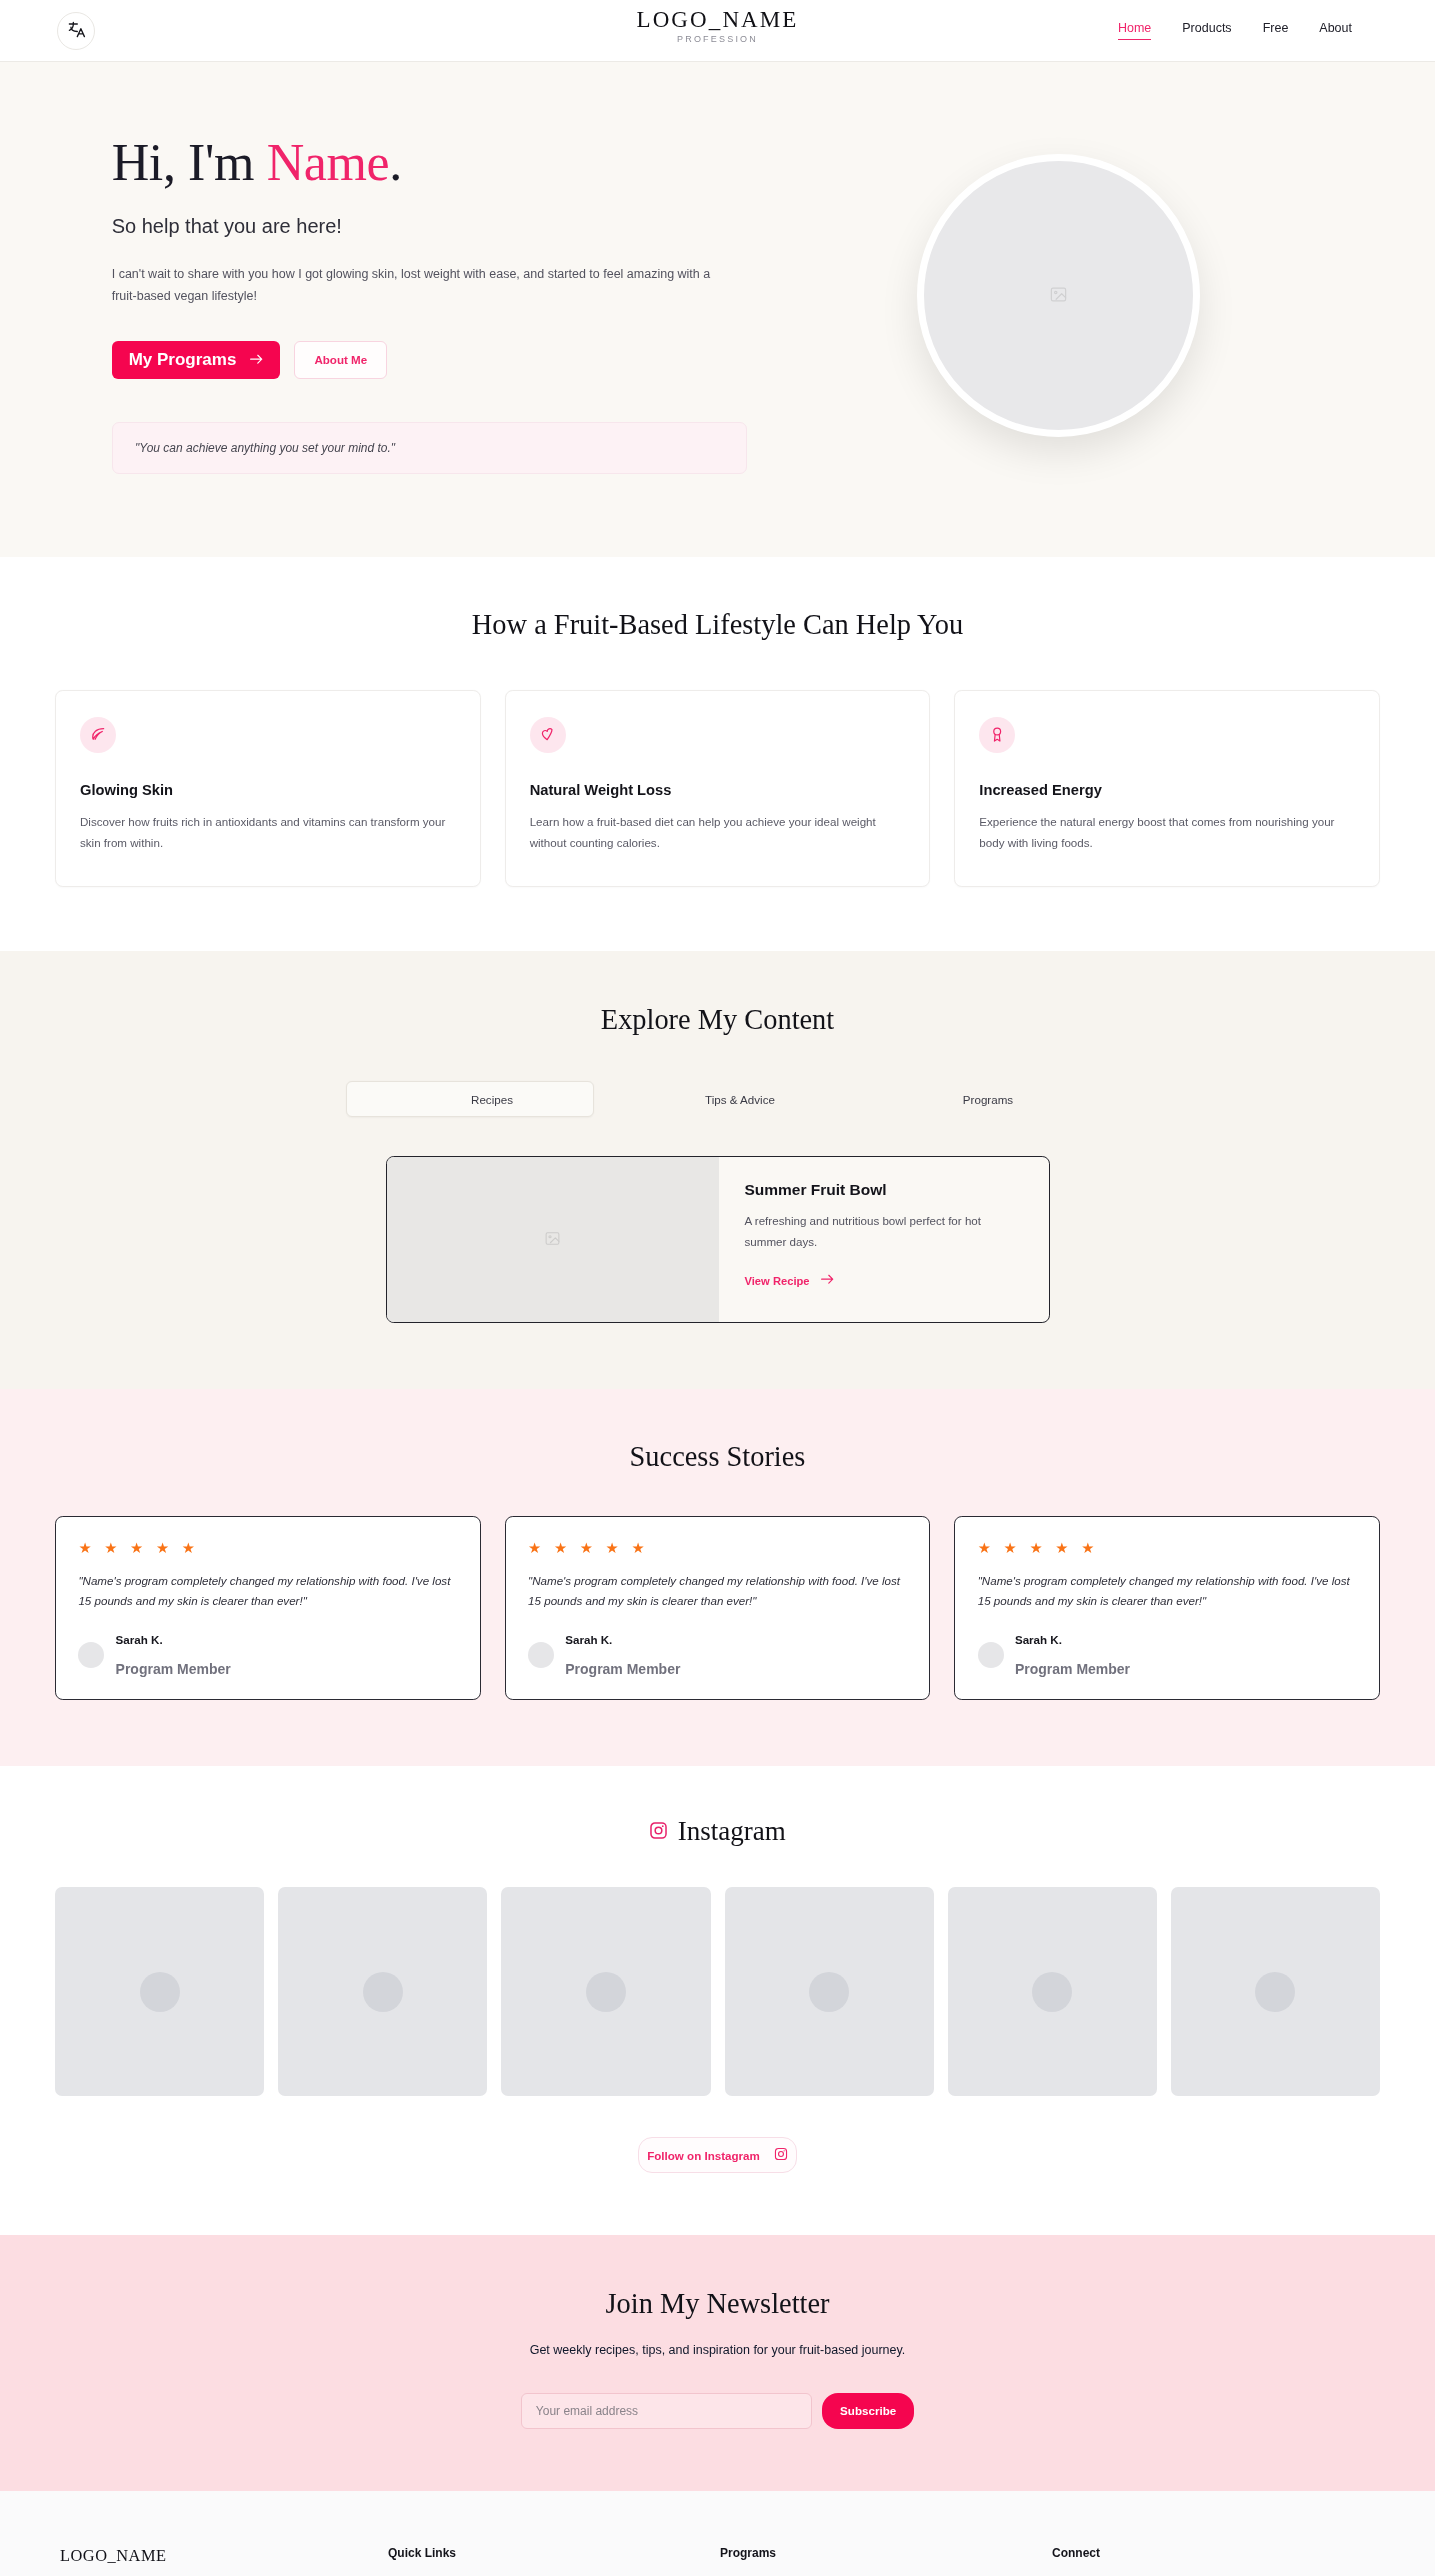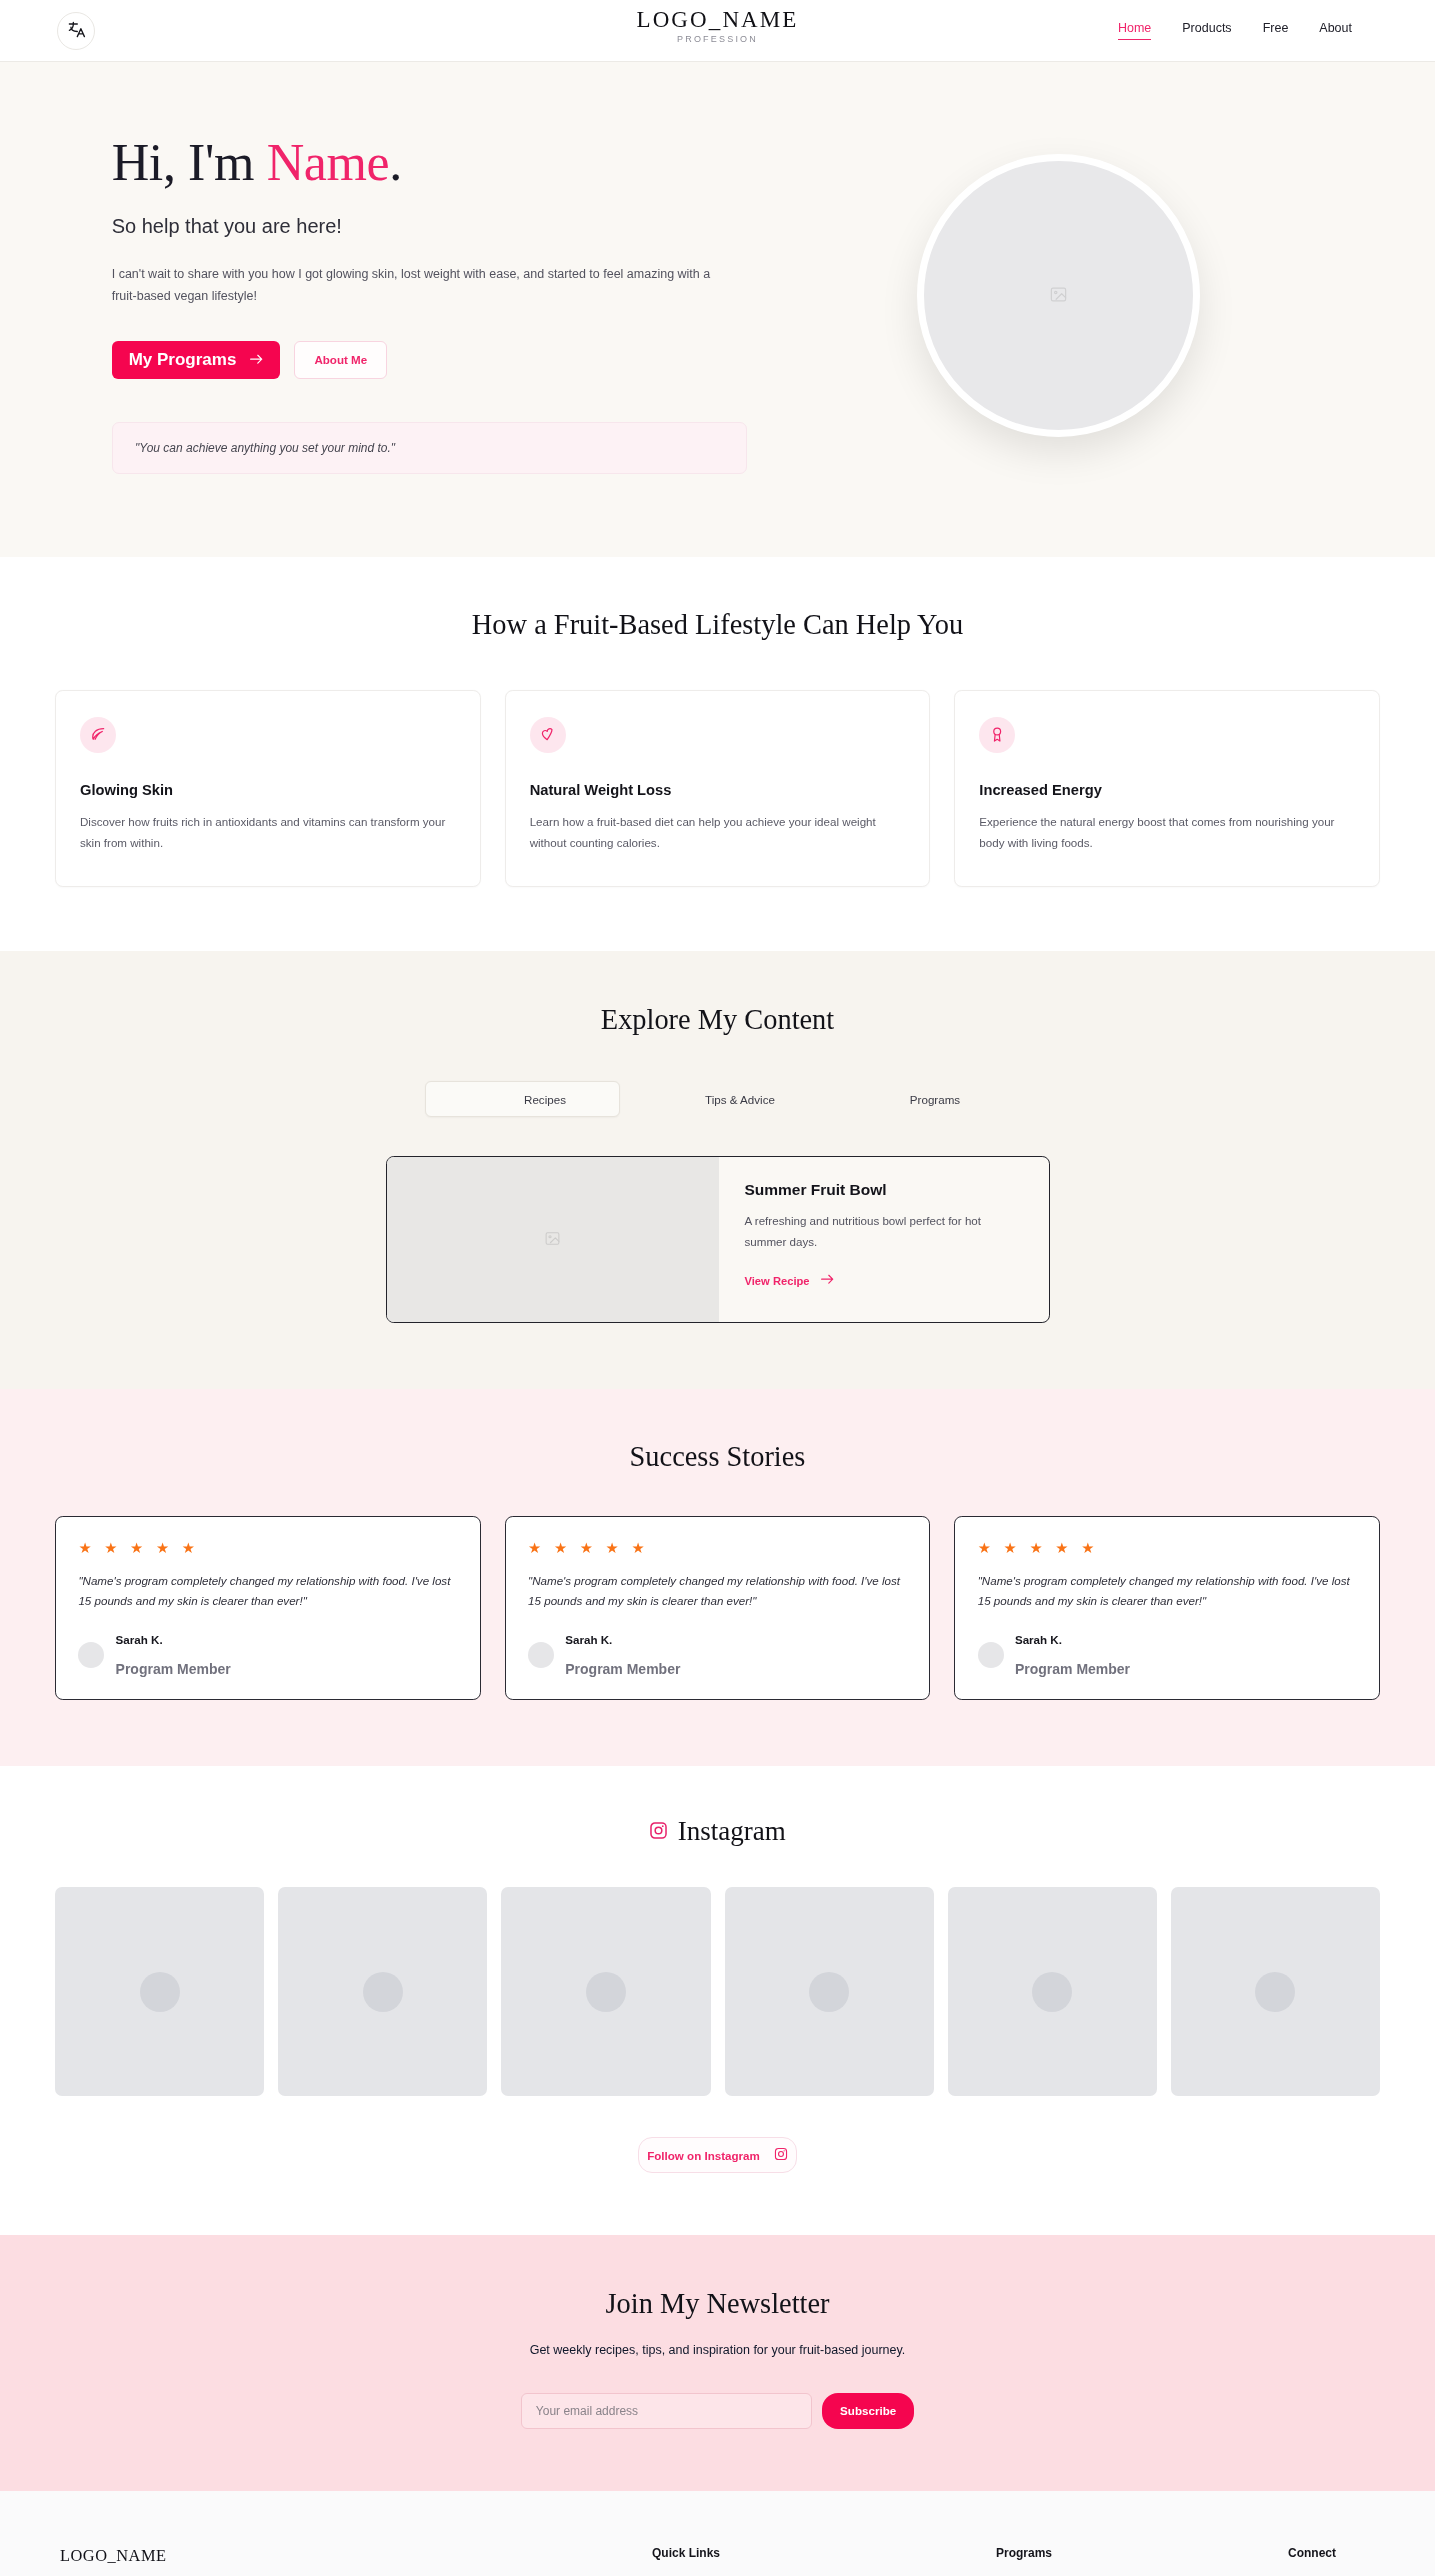--- a/index.html
+++ b/index.html
@@ -208,21 +208,21 @@
 
   
   .explore { background: #f7f4ef; padding: 53px 0 66px 0; }
   .tabs {
     display: flex;
     justify-content: center;
     margin-top: 45px;
     gap: 0;
   }
   .tab {
-    width: 195px;
+    width: 248px;
     height: 36px;
     display: flex; align-items: center; justify-content: center;
     font-size: 11.6px;
     color: #3a3a45;
     cursor: pointer;
     background: transparent;
     border: none;
     font-family: inherit;
     padding-left: 45px;
   }
@@ -359,21 +359,21 @@
   .f-brand { width: 328px; }
   .f-logo {
     font-family: "Liberation Serif", serif;
     font-size: 16.4px;
     letter-spacing: 0.5px;
     color: #111118;
   }
   .f-desc { font-size: 11.6px; color: #646470; margin-top: 22.4px; }
   .f-col { width: 332px; }
   .f-col-last { width: 284px; }
-  .f-h { font-size: 12px; font-weight: 700; color: #14141b; text-align: right; }
+  .f-h { font-size: 12px; font-weight: 700; color: #14141b; }
   .f-links { margin-top: 21px; display: flex; flex-direction: column; gap: 14px; }
   .f-links a {
     font-size: 11.6px; color: #646470; text-decoration: none; cursor: pointer;
   }
   .socials { display: flex; gap: 10.3px; margin-top: 22.4px; }
   .soc {
     width: 29px; height: 29px; border-radius: 50%;
     background: #fce3ea;
     display: flex; align-items: center; justify-content: center;
     cursor: pointer;

